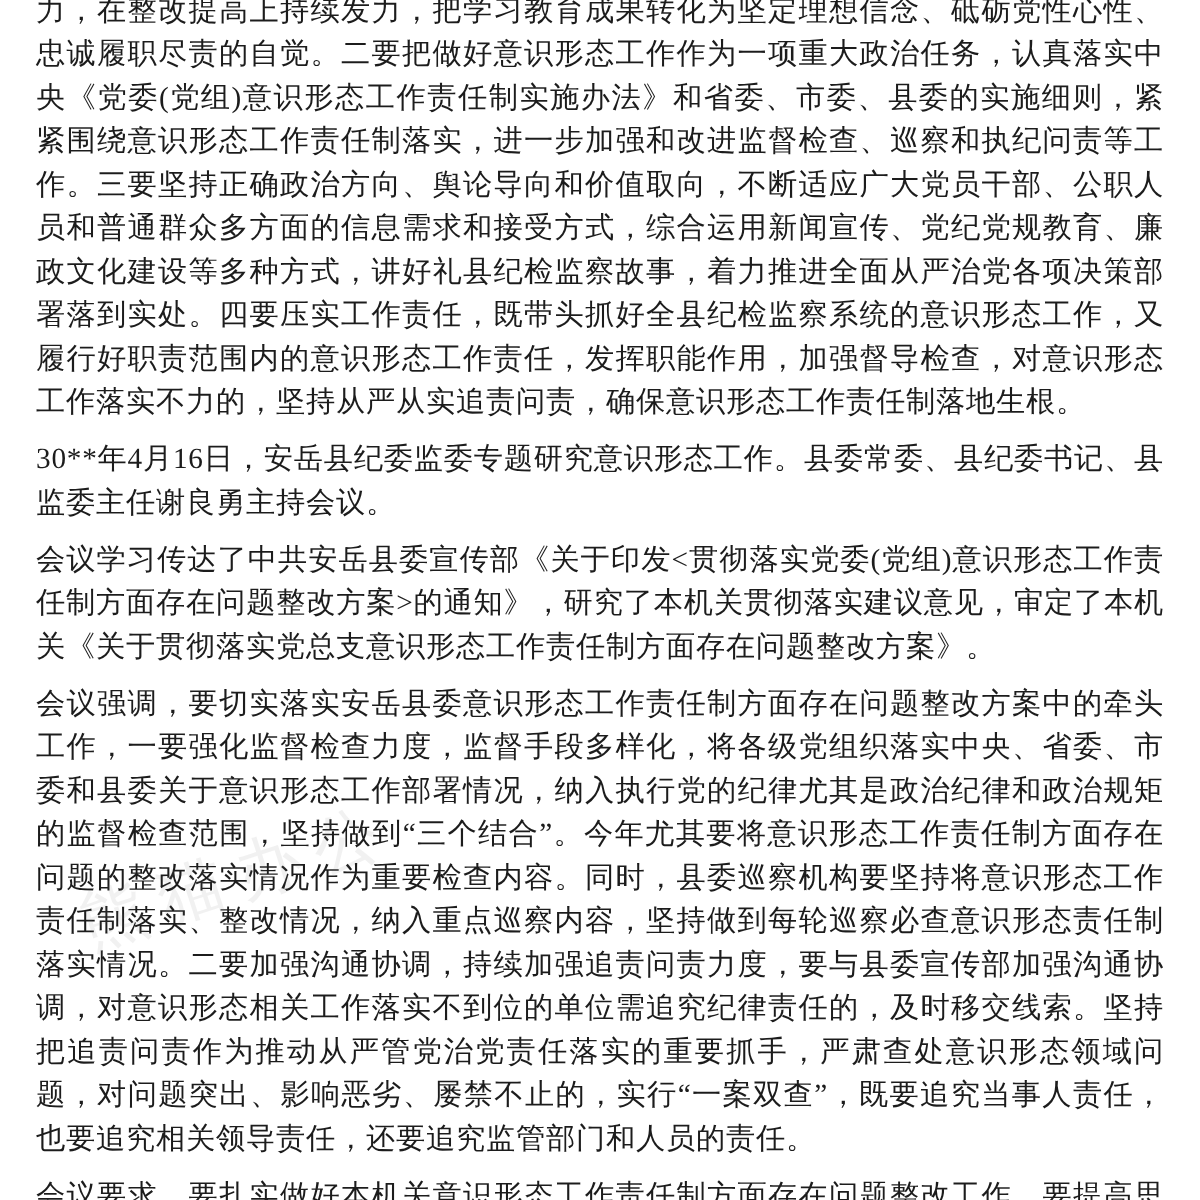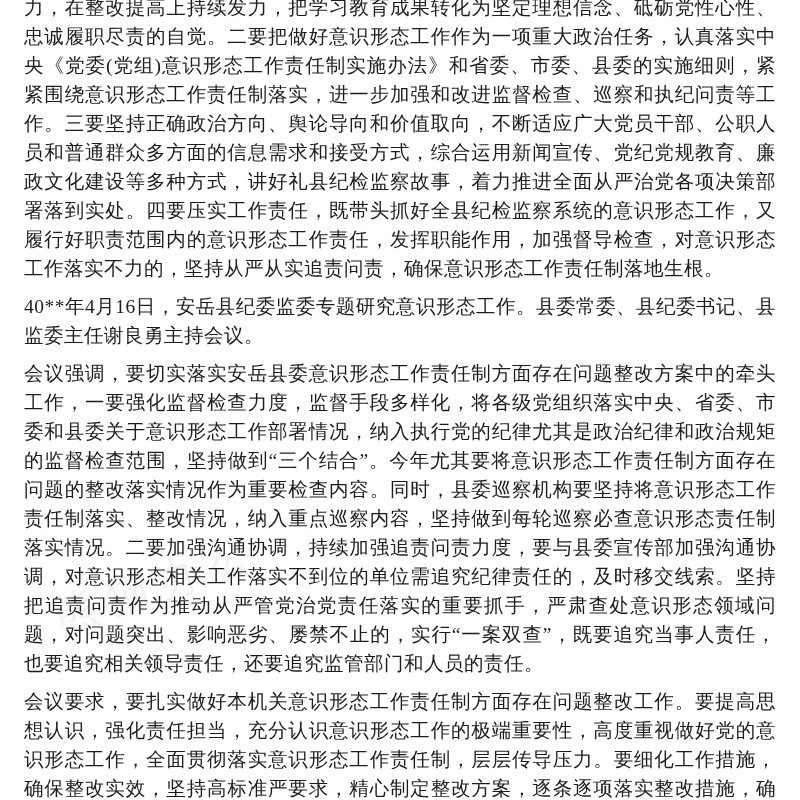--- a/index.html
+++ b/index.html
@@ -50,17 +50,18 @@
     font-family: "Liberation Sans", "DejaVu Sans", sans-serif;
   }
 </style>
 </head>
 <body>
 
 <div class="doc-page">
   <div class="watermark">熊猫办公</div>
   <div class="doc-body">
     <p>力，在整改提高上持续发力，把学习教育成果转化为坚定理想信念、砥砺党性心性、忠诚履职尽责的自觉。二要把做好意识形态工作作为一项重大政治任务，认真落实中央《党委(党组)意识形态工作责任制实施办法》和省委、市委、县委的实施细则，紧紧围绕意识形态工作责任制落实，进一步加强和改进监督检查、巡察和执纪问责等工作。三要坚持正确政治方向、舆论导向和价值取向，不断适应广大党员干部、公职人员和普通群众多方面的信息需求和接受方式，综合运用新闻宣传、党纪党规教育、廉政文化建设等多种方式，讲好礼县纪检监察故事，着力推进全面从严治党各项决策部署落到实处。四要压实工作责任，既带头抓好全县纪检监察系统的意识形态工作，又履行好职责范围内的意识形态工作责任，发挥职能作用，加强督导检查，对意识形态工作落实不力的，坚持从严从实追责问责，确保意识形态工作责任制落地生根。</p>
-    <p>40**年4月16日，安岳县纪委监委专题研究意识形态工作。县委常委、县纪委书记、县监委主任谢良勇主持会议。</p>
+    <p>30**年4月16日，安岳县纪委监委专题研究意识形态工作。县委常委、县纪委书记、县监委主任谢良勇主持会议。</p>
+    <p>会议学习传达了中共安岳县委宣传部《关于印发&lt;贯彻落实党委(党组)意识形态工作责任制方面存在问题整改方案&gt;的通知》，研究了本机关贯彻落实建议意见，审定了本机关《关于贯彻落实党总支意识形态工作责任制方面存在问题整改方案》。</p>
     <p>会议强调，要切实落实安岳县委意识形态工作责任制方面存在问题整改方案中的牵头工作，一要强化监督检查力度，监督手段多样化，将各级党组织落实中央、省委、市委和县委关于意识形态工作部署情况，纳入执行党的纪律尤其是政治纪律和政治规矩的监督检查范围，坚持做到“三个结合”。今年尤其要将意识形态工作责任制方面存在问题的整改落实情况作为重要检查内容。同时，县委巡察机构要坚持将意识形态工作责任制落实、整改情况，纳入重点巡察内容，坚持做到每轮巡察必查意识形态责任制落实情况。二要加强沟通协调，持续加强追责问责力度，要与县委宣传部加强沟通协调，对意识形态相关工作落实不到位的单位需追究纪律责任的，及时移交线索。坚持把追责问责作为推动从严管党治党责任落实的重要抓手，严肃查处意识形态领域问题，对问题突出、影响恶劣、屡禁不止的，实行“一案双查”，既要追究当事人责任，也要追究相关领导责任，还要追究监管部门和人员的责任。</p>
     <p>会议要求，要扎实做好本机关意识形态工作责任制方面存在问题整改工作。要提高思想认识，强化责任担当，充分认识意识形态工作的极端重要性，高度重视做好党的意识形态工作，全面贯彻落实意识形态工作责任制，层层传导压力。要细化工作措施，确保整改实效，坚持高标准严要求，精心制定整改方案，逐条逐项落实整改措施，确保整改到位。要充分运用整改成果</p>
   </div>
 </div>
 
 </body></html>

